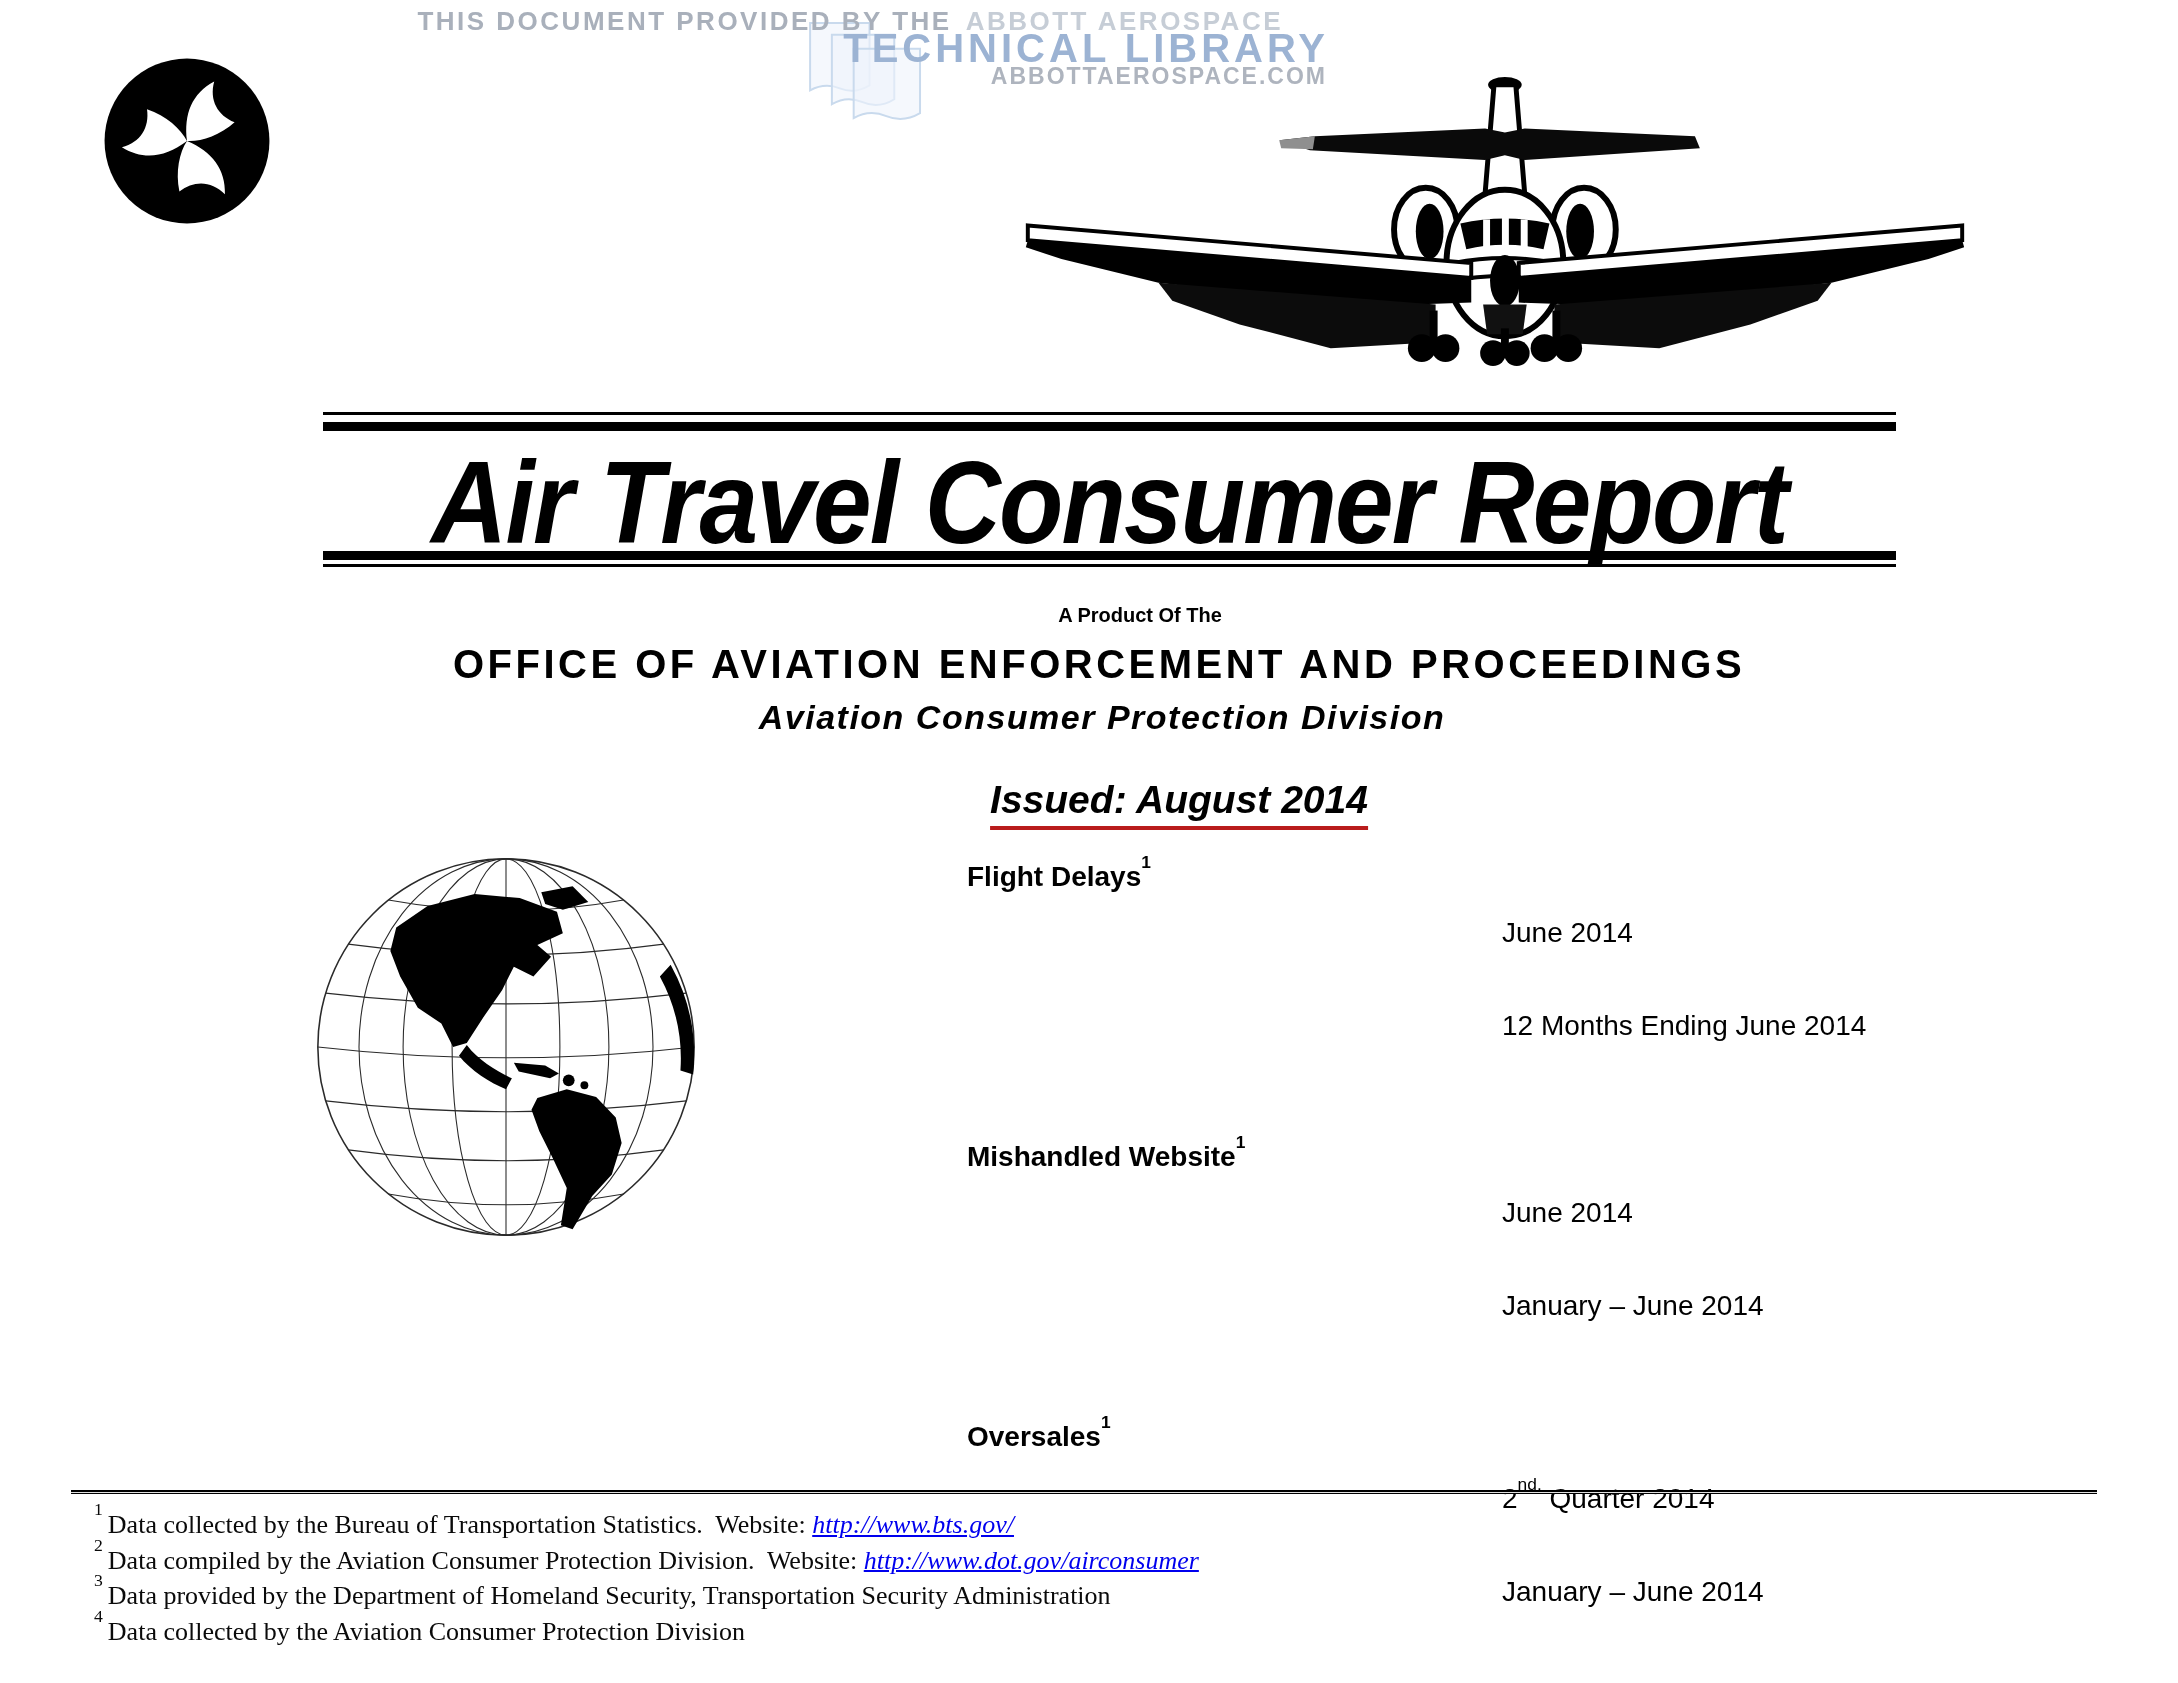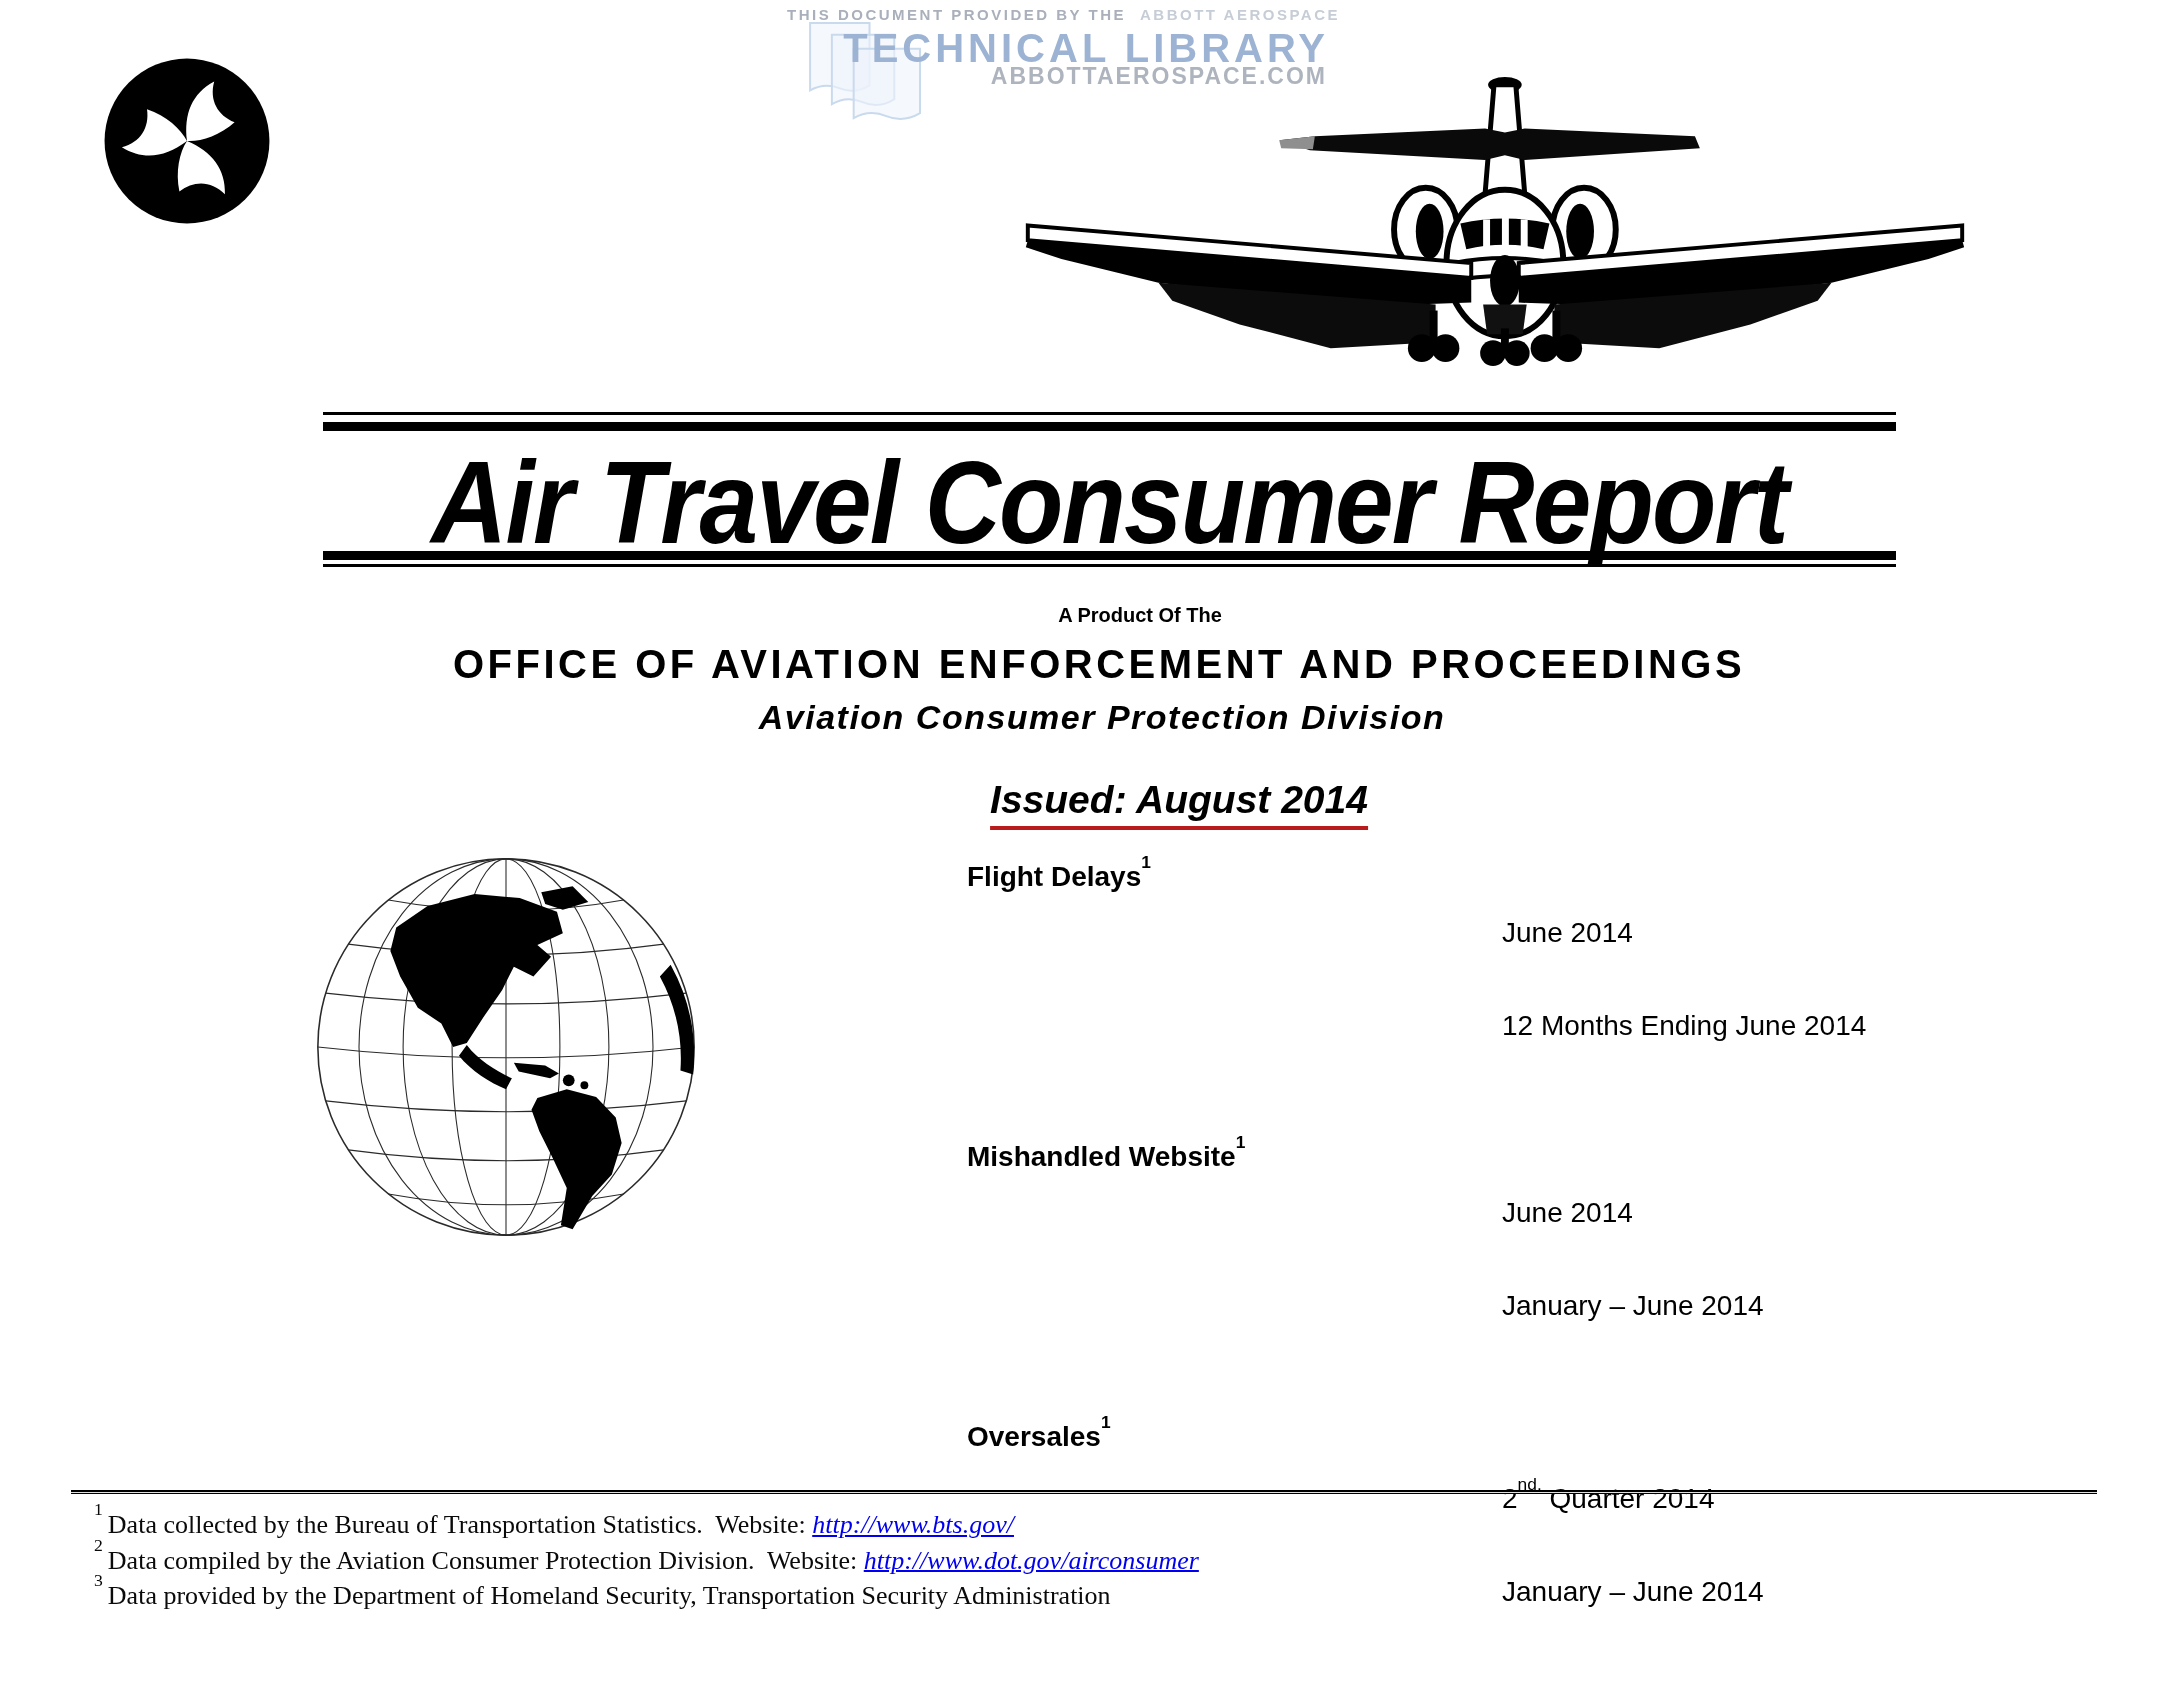--- a/index.html
+++ b/index.html
@@ -2,22 +2,22 @@
 <html><head>
 <meta charset="utf-8">
 <style>
   html,body{margin:0;padding:0;background:#888;}
   #page{
     position:relative;width:2178px;height:1683px;background:#ffffff;
     font-family:"Liberation Sans",sans-serif;color:#000;overflow:hidden;
   }
   
   .wm{position:absolute;z-index:1;}
-  .wm-line1{top:6px;left:1340px;transform:translateX(-100%);white-space:nowrap;
-    font-size:15px;font-weight:bold;letter-spacing:2.5px;color:#a9b0bb;}
+  .wm-line1{top:6px;left:1283px;transform:translateX(-100%);white-space:nowrap;
+    font-size:26px;font-weight:bold;letter-spacing:2.5px;color:#a9b0bb;}
   .wm-line1 .brand{color:#c6cdd6;margin-left:14px;}
   .wm-line2{top:26px;left:1329px;transform:translateX(-100%);white-space:nowrap;
     font-size:40px;font-weight:bold;letter-spacing:4px;color:#9cb3d3;}
   .wm-line3{top:63px;left:1327px;transform:translateX(-100%);white-space:nowrap;
     font-size:23px;font-weight:bold;letter-spacing:2px;color:#aeb4be;}
   .wm-pages{top:20px;left:807px;}
   
   .dot-logo{position:absolute;left:102px;top:56px;z-index:2;}
   .agency{position:absolute;left:99px;top:293px;font-size:43px;line-height:46px;color:#0d0d0d;}
   .plane{position:absolute;left:1010px;top:69px;z-index:2;}
@@ -192,16 +192,17 @@
       </div>
     </div>
 
   </div>
 
   <div class="fn-sep"></div>
   <div class="footnotes">
     <div class="fn"><sup>1</sup><span>Data collected by the Bureau of Transportation Statistics.  Website: </span><a href="#">http://www.bts.gov/</a></div>
     <div class="fn"><sup>2</sup><span>Data compiled by the Aviation Consumer Protection Division.  Website: </span><a href="#">http://www.dot.gov/airconsumer</a></div>
     <div class="fn"><sup>3</sup><span>Data provided by the Department of Homeland Security, Transportation Security Administration</span></div>
+    <div class="fn"><sup>4</sup><span>Data collected by the Aviation Consumer Protection Division</span></div>
   </div>
 
 </div>
 
 
 </body></html>

